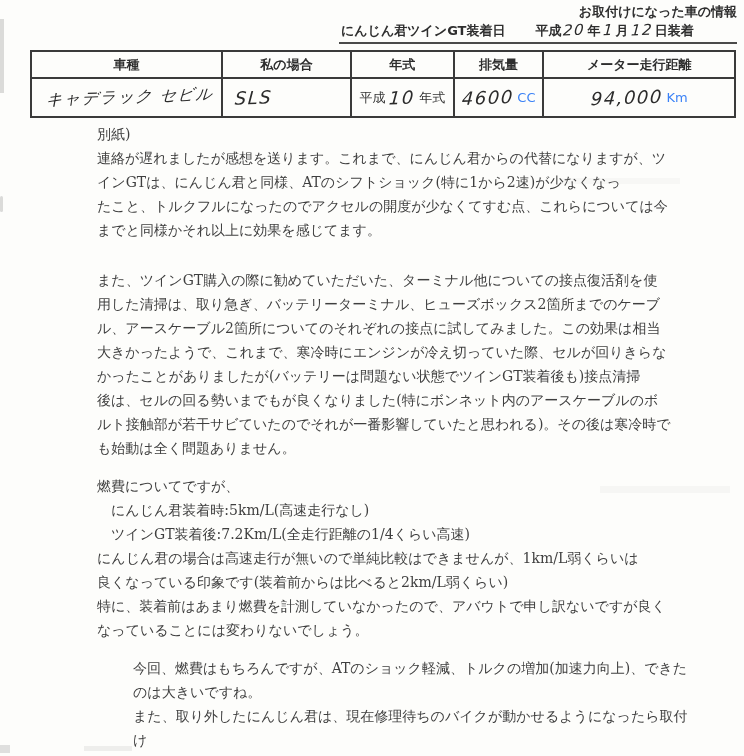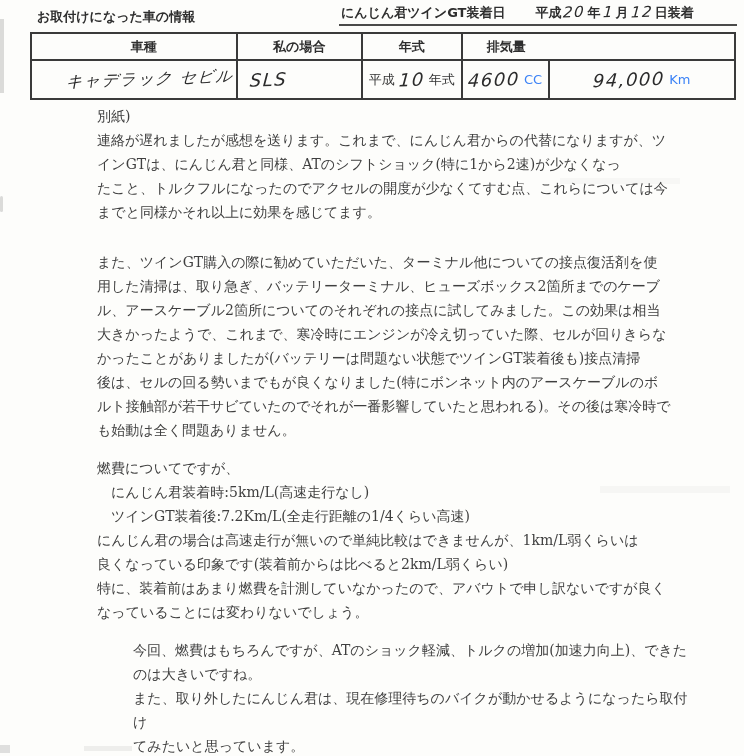--- a/index.html
+++ b/index.html
@@ -12,21 +12,21 @@
   .page {
     position: absolute; inset: 0;
     background: #fdfdfb;
     color: #3f3f3f;
   }
   
   .top-header {
     display: flex; justify-content: space-between; align-items: flex-end;
     padding: 3px 7px 0 37px;
     font-family: "DejaVu Sans", "Liberation Sans", sans-serif;
-    font-size: 13px; font-weight: bold; color: #2e2e2e;
+    font-size: 13px; font-weight: bold; color: #2e2e2e; flex-direction: column;
   }
   .install-date {
     border-bottom: 2px solid #4a4a4a;
     padding: 0 4px 2px 2px;
     display: flex; align-items: baseline; gap: 2px;
     min-width: 392px;
   }
   .install-date .gap { display: inline-block; width: 26px; }
   
   .hand {
@@ -41,21 +41,21 @@
   .hand-lg { font-size: 18px; }
   .hand-md { font-size: 16px; }
   .hand-sm { font-size: 15px; }
   
   .car-table {
     margin: 6px 8px 0 30px;
     border: 2px solid #3a3a3a;
     width: 706px; box-sizing: border-box;
     font-family: "DejaVu Sans", "Liberation Sans", sans-serif;
   }
-  .tr { display: flex; padding-left: 20px; }
+  .tr { display: flex; }
   .tr.head { border-bottom: 2px solid #3a3a3a; }
   .td {
     box-sizing: border-box;
     border-right: 2px solid #3a3a3a;
     display: flex; align-items: center; justify-content: center;
     overflow: hidden; white-space: nowrap;
   }
   .td:last-child { border-right: none; }
   .c1 { width: 27.2%; } .c2 { width: 18.4%; } .c3 { width: 14.6%; }
   .c4 { width: 12.8%; } .c5 { width: 27.0%; }
@@ -103,20 +103,21 @@
       <span>日装着</span>
     </div>
   </div>
 
   <div class="car-table">
     <div class="tr head">
       <div class="td c1">車種</div>
       <div class="td c2">私の場合</div>
       <div class="td c3">年式</div>
       <div class="td c4">排気量</div>
+      <div class="td c5">メーター走行距離</div>
     </div>
     <div class="tr data">
       <div class="td c1">
         <span class="hand hand-md">キャデラック セビル</span>
       </div>
       <div class="td c2">
         <span class="hand hand-lg">SLS</span>
       </div>
       <div class="td c3">
         <span>平成</span>

